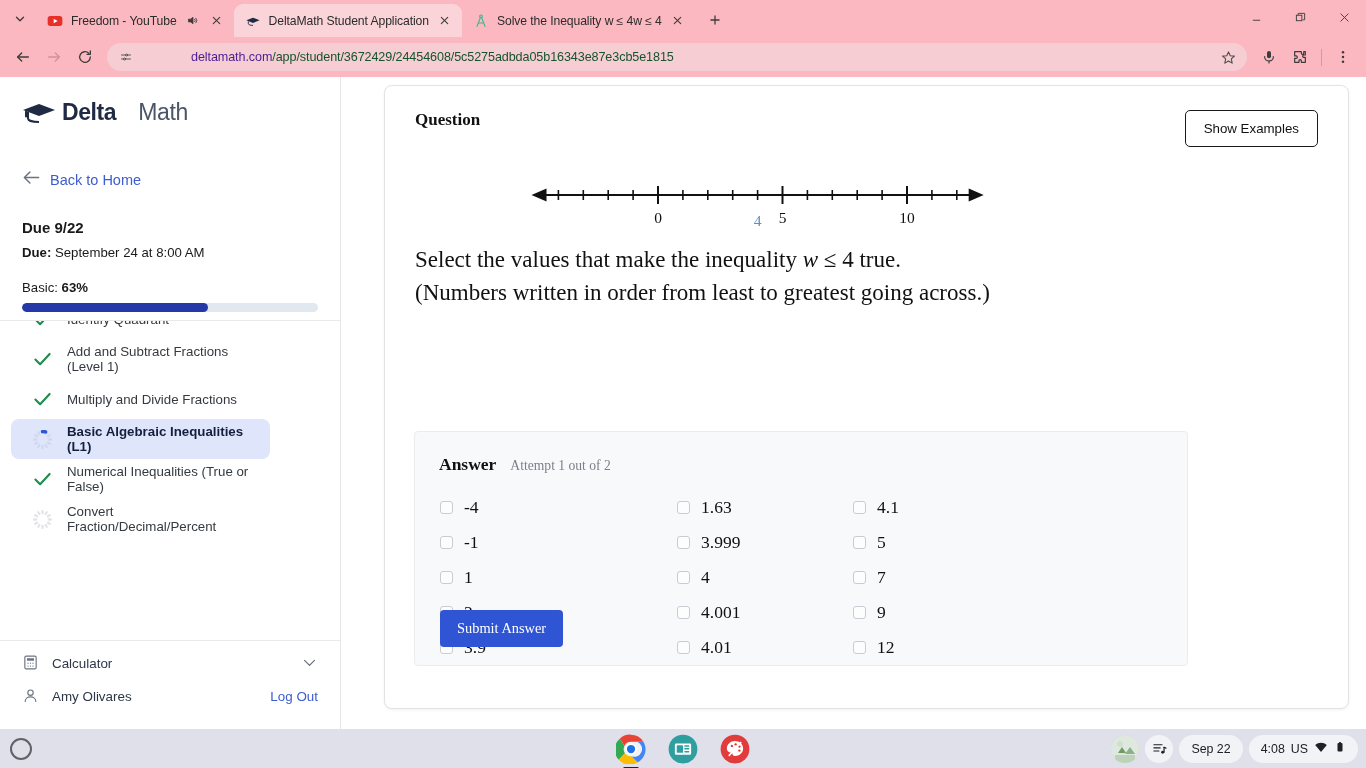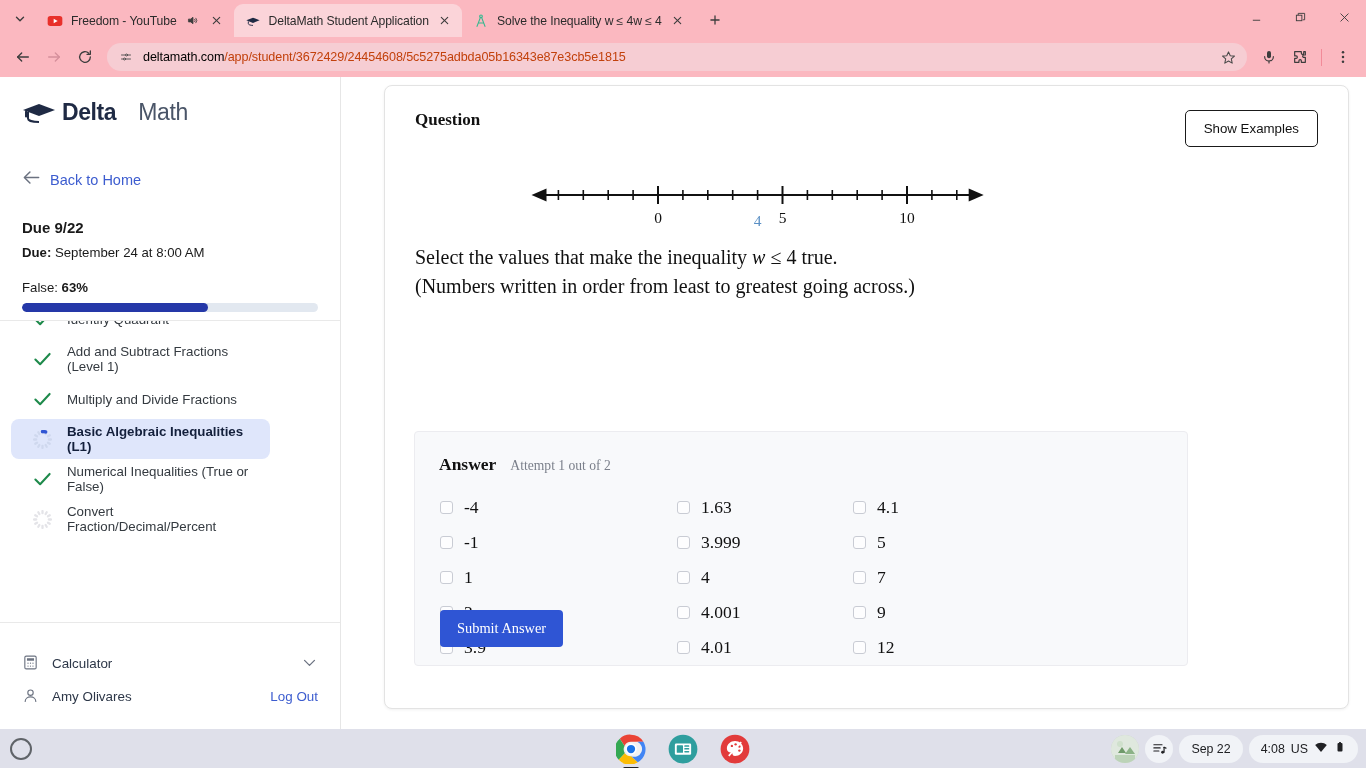--- a/index.html
+++ b/index.html
@@ -67,22 +67,22 @@
   .tb-icon svg { width: 16px; height: 16px; }
   .omnibox {
     flex: 1 1 auto; height: 28px; background: #f6cdd3; border-radius: 14px;
     display: flex; align-items: center; gap: 8px; padding: 0 6px 0 10px;
     margin: 0 6px; font-size: 12.6px; color: #5b5b5b; cursor: text;
     position: relative;
   }
   .omnibox .siteinfo { width: 18px; height: 18px; border-radius: 50%; display: flex; align-items: center; justify-content: center; }
   .omnibox .siteinfo svg { width: 12px; height: 12px; }
   .url { flex: 1 1 auto; white-space: nowrap; overflow: hidden; letter-spacing: -0.1px; }
-  .url b { color: #000000; font-weight: 400; }
-  .url span { color: #c2410c; }
+  .url b { color: #4c1d95; font-weight: 400; margin-left: 48px; }
+  .url span { color: #14532d; }
   .star-btn { width: 26px; height: 26px; display: flex; align-items: center; justify-content: center; border-radius: 50%; }
   .star-btn svg { width: 15px; height: 15px; }
   .tb-div { width: 1px; height: 17px; background: #f28a98; margin: 0 5px; }
 
   
   .page {
     position: absolute; left: 0; top: 77px; width: 1366px; height: 652px;
     background: #ffffff; overflow: hidden;
   }
 
@@ -123,21 +123,21 @@
   .topic-item {
     display: flex; align-items: center; gap: 15px;
     padding: 0 14px 0 22px; height: 40px; margin: 0 11px;
     border-radius: 8px; cursor: pointer;
     font-size: 13.3px; color: #343a40;
   }
   .topic-item.active { background: #dfe6fb; font-weight: 700; color: #14203c; }
   .topic-ico { width: 19px; height: 19px; flex: 0 0 19px; display: flex; align-items: center; justify-content: center; }
   .topic-ico svg { width: 19px; height: 19px; }
 
-  .sidebar-foot { border-top: 1px solid #e9e9e9; padding: 24px 22px 16px 22px; }
+  .sidebar-foot { border-top: 1px solid #e9e9e9; padding: 6px 22px 16px 22px; }
   .foot-row {
     display: flex; align-items: center; gap: 13px; height: 33px; cursor: pointer; font-size: 13.4px; color: #2d3748;
   }
   .foot-row .grow { flex: 1 1 auto; }
   .foot-row svg { width: 17px; height: 17px; }
   .logout { color: #3c5ccf; font-size: 13.4px; cursor: pointer; }
 
   
   .main { position: absolute; left: 354px; top: 0; width: 1025px; height: 652px; background: #ffffff; }
   .card {
@@ -148,21 +148,21 @@
   .card-head { display: flex; align-items: flex-start; justify-content: space-between; padding: 24px 30px 0 30px; }
   .q-title { font-family: "Liberation Serif", serif; font-size: 17px; font-weight: 700; color: #111; }
   .show-examples {
     border: 1px solid #1a1a1a; border-radius: 5px; background: #fff;
     padding: 10px 18px; font-size: 13.3px; color: #111; cursor: pointer;
     font-family: "Liberation Sans", sans-serif;
   }
 
   .numline-wrap { margin-top: 18px; height: 70px; position: relative; }
   .qtext {
-    font-family: "Liberation Serif", serif; font-size: 20px; color: #111;
+    font-family: "Liberation Serif", serif; font-size: 23px; color: #111;
     padding: 0 30px; margin-top: 8px; line-height: 1.45;
   }
   .qtext .mathvar { font-style: italic; font-family: "Liberation Serif", serif; }
 
   .answer-box {
     position: absolute; left: 29px; top: 345px; width: 774px; height: 235px;
     background: #f8f9fb; border: 1px solid #ececf0; border-radius: 4px;
   }
   .answer-head { display: flex; align-items: baseline; gap: 14px; padding: 22px 0 0 24px; }
   .answer-lbl { font-family: "Liberation Serif", serif; font-weight: 700; font-size: 17.5px; color: #111; }
@@ -391,21 +391,21 @@
               <line x1="21" y1="12" x2="4" y2="12"></line>
               <polyline points="10,5 3,12 10,19"></polyline>
             </svg>
         </span>
         <span class="lbl">Back to Home</span>
       </div>
 
       <div class="due-block">
         <div class="due-title">Due 9/22</div>
         <div class="due-sub"><b>Due:</b><span> September 24 at 8:00 AM</span></div>
-        <div class="grade-line"><span>False: </span><b>63%</b></div>
+        <div class="grade-line"><span>Basic: </span><b>63%</b></div>
         <div class="progress-track">
           <div class="progress-fill" id="progress-fill" style="width: 63%;"></div>
         </div>
       </div>
 
       <div class="topic-scroll">
         <div class="topic-inner" id="topic-list">
             <div class="topic-item">
               <span class="topic-ico">
                 <svg viewBox="0 0 24 24" fill="none" stroke="#1e8a4b" stroke-width="2.6" stroke-linecap="round" stroke-linejoin="round">

